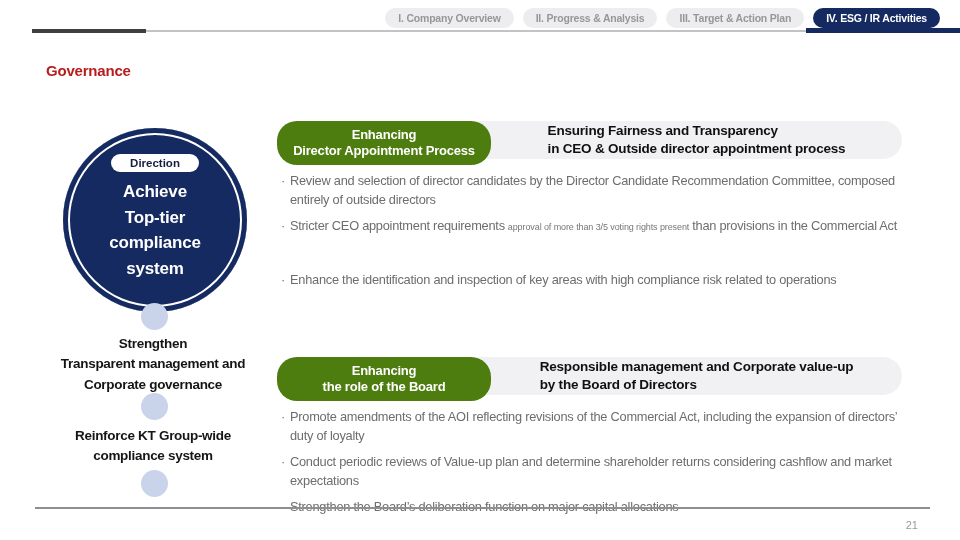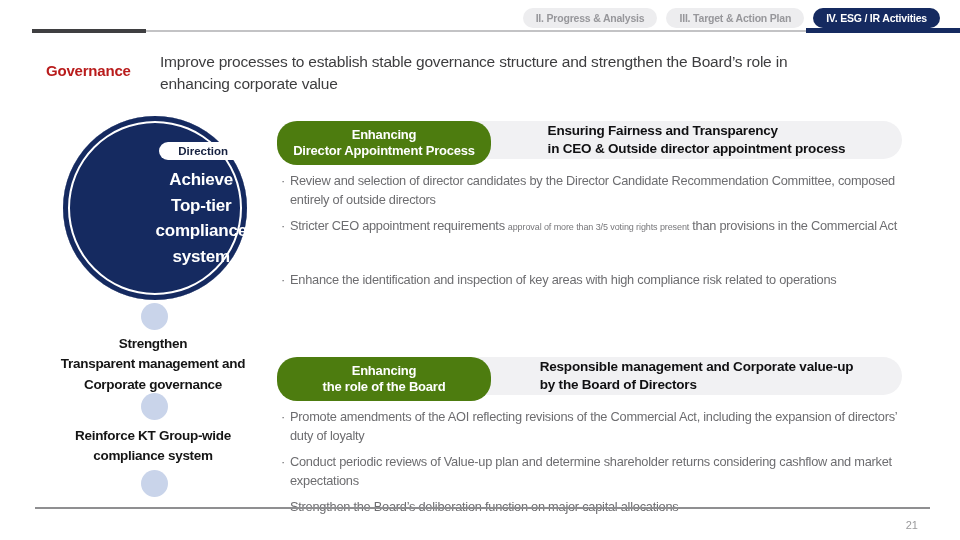--- a/index.html
+++ b/index.html
@@ -17,23 +17,23 @@
   .rule-dark  { position:absolute; left:32px; top:29px; width:114px; height:4px; background:#3f3f41; }
   .rule-gray  { position:absolute; left:146px; top:30px; width:662px; height:2px; background:#c3c3c5; }
   .rule-navy  { position:absolute; left:806px; top:28px; width:154px; height:5px; background:#152a60; }
 
   
   .section-label { position:absolute; left:46px; top:62px; font-size:15px; font-weight:bold; color:#b91c1c; letter-spacing:-0.2px; }
   .headline { position:absolute; left:160px; top:51px; width:770px; font-size:15.5px; color:#3d3d3f;
               line-height:1.42; letter-spacing:-0.2px; white-space:pre-line; }
 
   
-  .circle { position:absolute; left:63px; top:116px; width:184px; height:184px; border-radius:50%;
+  .circle { position:absolute; left:63px; top:128px; width:184px; height:184px; border-radius:50%;
             background:#152a60; box-shadow: inset 0 0 0 5px #152a60, inset 0 0 0 7px #ffffff;
-            display:flex; flex-direction:column; align-items:flex-end; }
+            display:flex; flex-direction:column; align-items:center; }
   .direction-pill { margin-top:26px; background:#fff; color:#16213f; font-size:11.5px; font-weight:600;
                     padding:3px 19px; border-radius:11px; }
   .goal { margin-top:7px; color:#fff; font-size:17px; font-weight:bold; text-align:center;
           line-height:1.5; white-space:pre-line; letter-spacing:-0.2px; }
 
   .dot { position:absolute; width:27px; height:27px; border-radius:50%; background:#c9d4ea; left:141px; }
   .dot1 { top:303px; } .dot2 { top:393px; } .dot3 { top:470px; }
 
   .milestone { position:absolute; left:14px; width:278px; text-align:center; font-size:13.5px; font-weight:600;
                color:#151515; line-height:1.5; letter-spacing:-0.3px; white-space:pre-line; }
@@ -59,32 +59,31 @@
   
   .footer-rule { position:absolute; left:35px; top:507px; width:895px; height:2px; background:#8f8f91; }
   .page-number { position:absolute; right:42px; top:519px; font-size:11px; color:#9a9a9c; }
 </style>
 </head>
 <body>
 
 <div class="slide">
 
   <nav class="tabs">
+    <div class="tab">I. Company Overview</div>
     <div class="tab">II. Progress &amp; Analysis</div>
     <div class="tab">III. Target &amp; Action Plan</div>
     <div class="tab active">IV. ESG / IR Activities</div>
   </nav>
 
   <div class="rule-dark"></div>
   <div class="rule-gray"></div>
   <div class="rule-navy"></div>
 
   <div class="section-label">Governance</div>
-  <div class="headline">Improve processes to establish stable governance structure and strengthen the Board’s role in
-enhancing corporate value</div>
 
   <div class="circle">
     <div class="direction-pill">Direction</div>
     <div class="goal">Achieve
 Top-tier
 compliance
 system</div>
   </div>
 
   <div class="dot dot1"></div>

